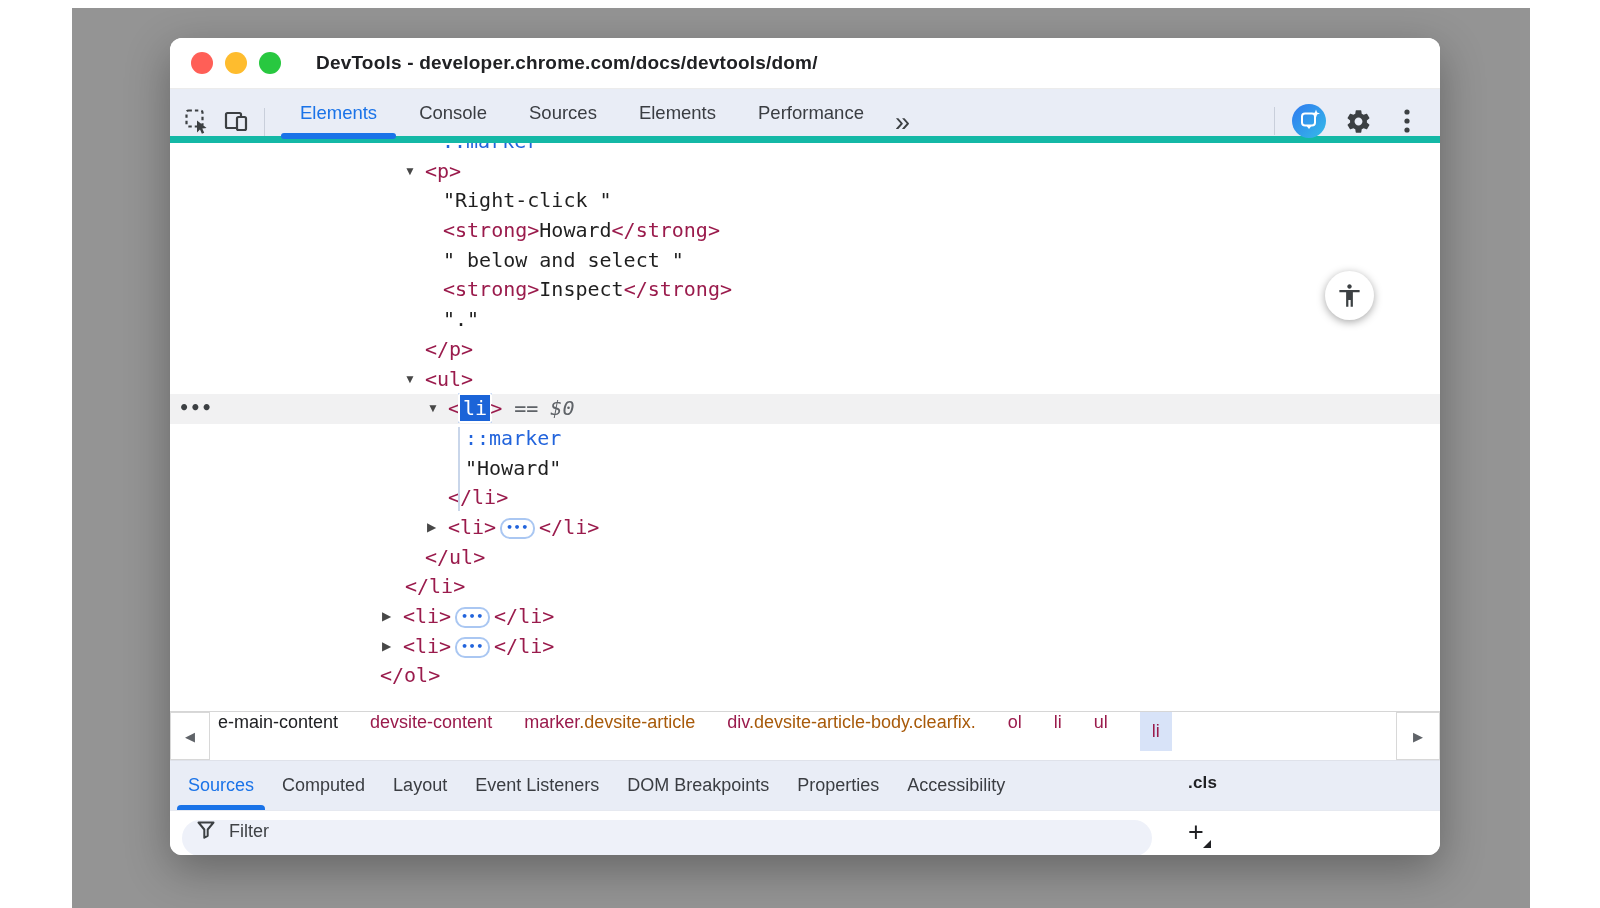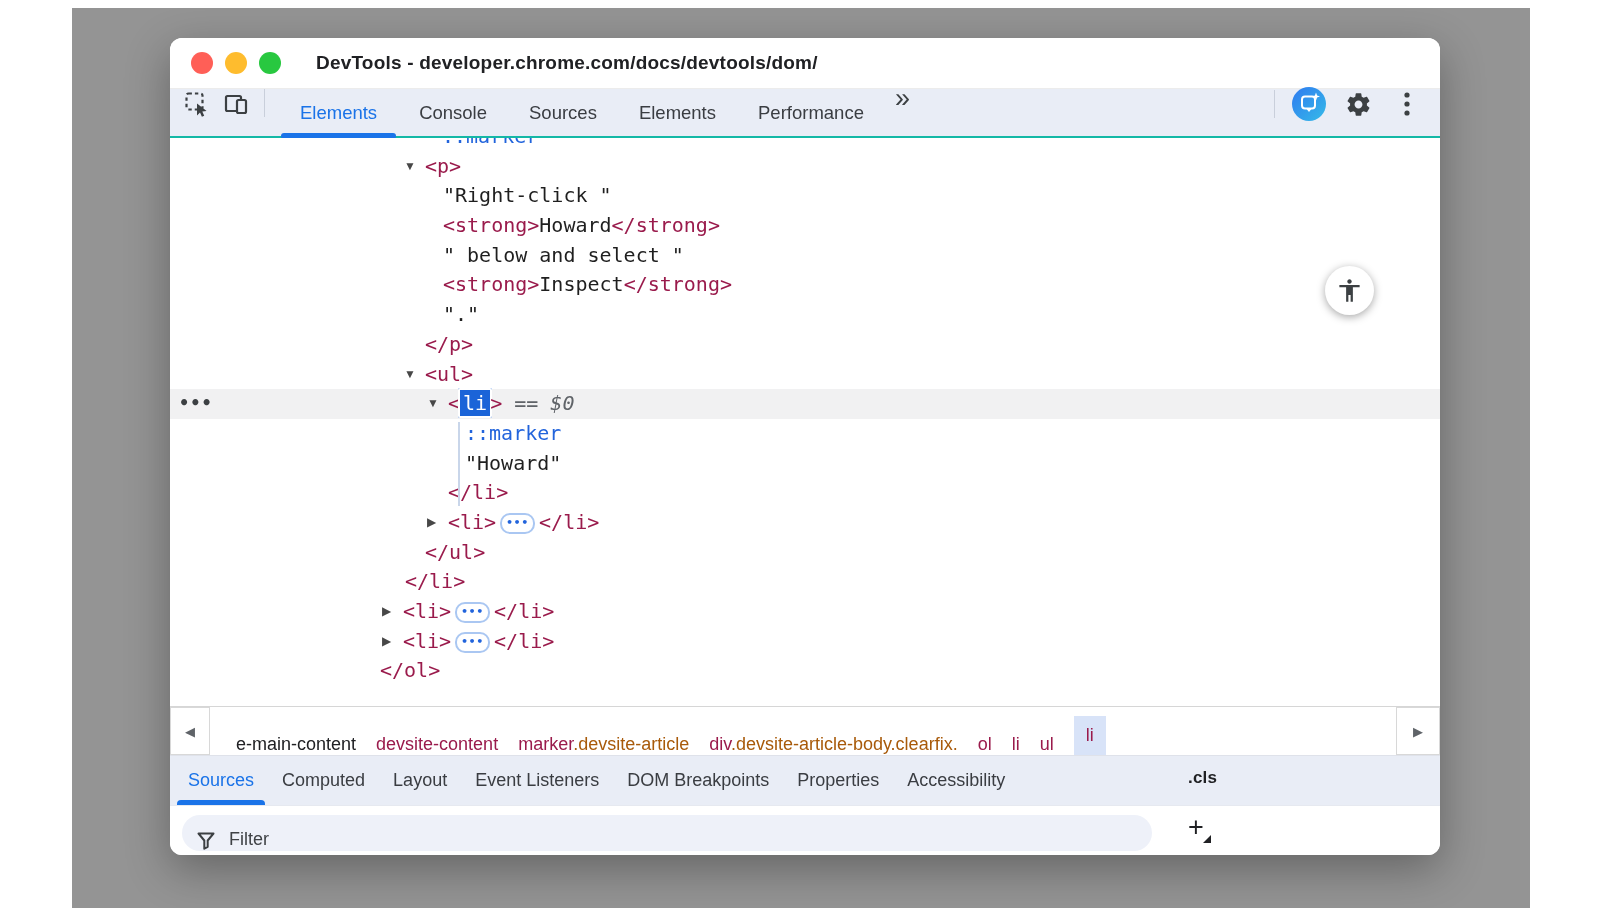--- a/index.html
+++ b/index.html
@@ -10,22 +10,22 @@
           border-radius:12px;box-shadow:0 14px 45px rgba(0,0,0,.32);overflow:hidden;}
 
   
   .titlebar{height:50px;display:flex;align-items:center;position:relative;background:#fff;
             border-bottom:1px solid #ececec;}
   .lights{display:flex;gap:12px;margin-left:21px;}
   .light{width:22px;height:22px;border-radius:50%;}
   .win-title{margin-left:35px;font-size:19px;font-weight:bold;color:#202124;letter-spacing:.2px;}
 
   
-  .toolbar{height:47px;background:var(--toolbar-bg);display:flex;align-items:flex-start;position:relative;
-           border-bottom:2px solid #14b8a6;}
+  .toolbar{height:47px;background:var(--toolbar-bg);display:flex;align-items:flex-end;position:relative;
+           border-bottom:7px solid #14b8a6;}
   .tb-btn{width:30px;height:30px;display:flex;align-items:center;justify-content:center;flex:none;}
   .sep{width:1px;height:28px;background:#c9cfdb;flex:none;}
   .tabs{display:flex;height:100%;margin-left:14px;}
   .tab{padding:0 21px;display:flex;align-items:center;font-size:18.5px;color:#3a3d42;position:relative;cursor:default;}
   .tab.active{color:var(--accent-blue);}
   .tab.active::after{content:"";position:absolute;left:2px;right:2px;bottom:-3px;height:6px;
                      background:var(--accent-blue);border-radius:4px;}
   .more-tabs{font-size:27px;color:#3c4043;padding:0 10px;line-height:1;margin-top:-4px;}
   .tb-right{margin-left:auto;display:flex;align-items:center;gap:19px;padding-right:18px;}
 
@@ -50,36 +50,36 @@
   .guide{position:absolute;left:288px;top:284px;width:2px;height:84px;background:#c9d6ea;}
   .a11y-btn{position:absolute;left:1155px;top:128px;width:49px;height:49px;border-radius:50%;background:#fff;
             box-shadow:0 2px 9px rgba(0,0,0,.35);display:flex;align-items:center;justify-content:center;}
 
   
   .breadcrumb{height:48px;border-top:1px solid #d6d6d6;background:#fff;display:flex;align-items:stretch;
               font-size:18px;position:relative;}
   .bc-btn{width:38px;flex:none;display:flex;align-items:center;justify-content:center;background:#fff;
           border:1px solid #d8d8d8;color:#5f6368;font-size:13px;}
   .bc-btn.right{width:42px;border-left:1px solid #d8d8d8;}
-  .bc-items{display:flex;align-items:flex-end;gap:20px;padding-left:8px;flex:1;overflow:hidden;margin-left:18px;}
+  .bc-items{display:flex;align-items:flex-start;gap:32px;padding-left:8px;flex:1;overflow:hidden;}
   .crumb{white-space:nowrap;flex:none;}
   .crumb.selected{background:var(--crumb-selected-bg);padding:9px 12px;}
   .c-tag{color:var(--token-tag);} .c-cls{color:var(--token-class);} .c-plain{color:#202124;}
 
   
   .paneltabs{height:49px;background:var(--toolbar-bg);display:flex;align-items:stretch;padding-left:4px;
              font-size:18px;color:#3a3d42;border-top:1px solid #dfe2ea;}
   .ptab{padding:0 14px;display:flex;align-items:center;position:relative;white-space:nowrap;}
   .ptab.active{color:var(--accent-blue);}
   .ptab.active::after{content:"";position:absolute;left:3px;right:3px;bottom:0px;height:5px;
                       background:var(--accent-blue);border-radius:4px 4px 0 0;}
 
   
   .filterbar{height:54px;background:#fff;display:flex;align-items:center;padding:0 16px 0 12px;border-top:1px solid #e6e9f0;}
-  .filter-pill{width:950px;height:36px;background:#eef1f9;border-radius:18px;display:flex;align-items:flex-end;
+  .filter-pill{width:950px;height:36px;background:#eef1f9;border-radius:18px;display:flex;align-items:flex-start;
                padding:0 6px 0 14px;gap:11px;flex:none;}
   .filter-pill input{border:none;outline:none;background:transparent;font-size:18px;color:#202124;flex:1;
                      font-family:"Liberation Sans",sans-serif;}
   .filter-pill input::placeholder{color:#3f4246;opacity:1;}
   .fb-right{display:flex;align-items:flex-start;gap:26px;margin-left:36px;flex-direction:column;}
   .toggle-txt{font-size:17px;color:#202124;font-weight:bold;letter-spacing:.2px;}
   .plus{position:relative;font-size:27px;color:#202124;line-height:1;font-weight:normal;}
   .plus .caret{position:absolute;right:-7px;bottom:-2px;width:0;height:0;
                border-left:8px solid transparent;border-bottom:8px solid #202124;}
   svg{display:block;}

